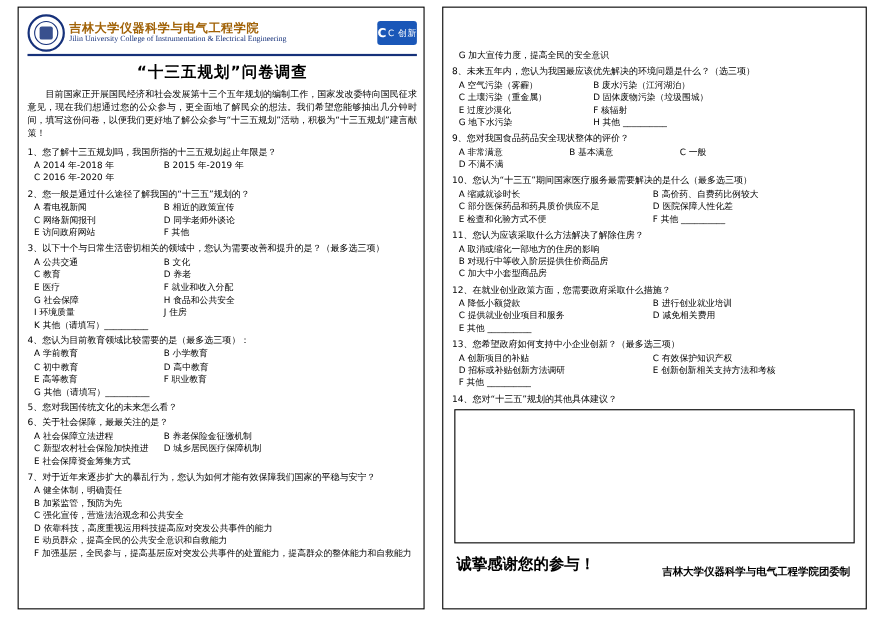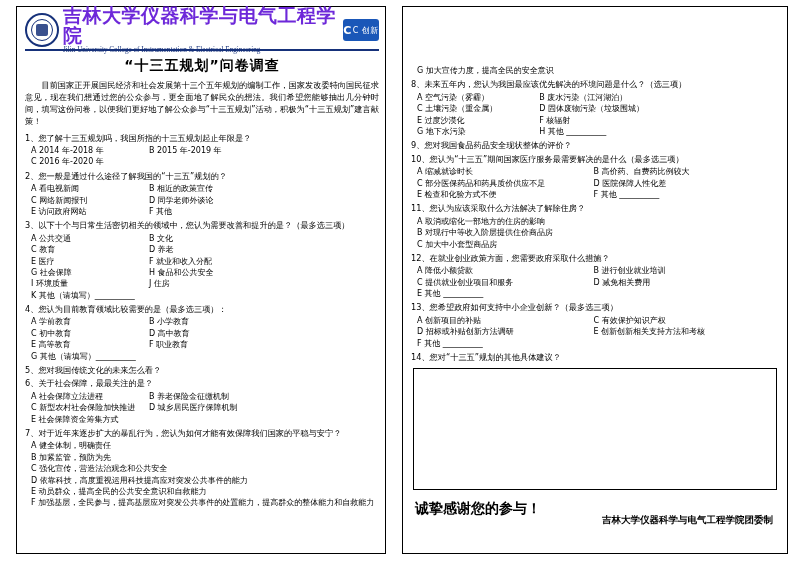--- a/index.html
+++ b/index.html
@@ -73,23 +73,23 @@
     width: 12px; height: 12px;
     background: #16317a;
     border-radius: 2px;
     opacity: .85;
   }
   .univ {
     flex: 1 1 auto;
     line-height: 1.05;
   }
   .univ-cn {
-    font-size: 19px;
-    font-weight: bold;
-    color: #6d28d9;
+    font-size: 11px;
+    font-weight: bold;
+    color: #a16207;
     letter-spacing: .5px;
     font-family: "DejaVu Sans", "Liberation Sans", sans-serif;
   }
   .univ-en {
     font-size: 7.2px;
     color: #16317a;
     font-family: Liberation Serif, serif;
     margin-top: 1px;
   }
   .badge {
@@ -250,37 +250,43 @@
       <div>C 强化宣传，营造法治观念和公共安全</div>
       <div>D 依靠科技，高度重视运用科技提高应对突发公共事件的能力</div>
       <div>E 动员群众，提高全民的公共安全意识和自救能力</div>
       <div>F 加强基层，全民参与，提高基层应对突发公共事件的处置能力，提高群众的整体能力和自救能力</div>
     </div>
 
   </div>
 
   <div class="sheet sheet-right">
 
-    <div class="opts" style="margin-top:54px;">
+    <div class="opts" style="margin-top:34px;">
       <div>G 加大宣传力度，提高全民的安全意识</div>
     </div>
 
     <div class="q"><span>8</span>、<span>未来五年内，您认为我国最应该优先解决的环境问题是什么？（选三项）</span></div>
     <div class="opts optrow">
       <span class="opt opt-w33">A 空气污染（雾霾）</span>
       <span class="opt opt-w33">B 废水污染（江河湖泊）</span>
       <span class="opt opt-w33">C 土壤污染（重金属）</span>
       <span class="opt opt-w33">D 固体废物污染（垃圾围城）</span>
       <span class="opt opt-w33">E 过度沙漠化</span>
       <span class="opt opt-w33">F 核辐射</span>
       <span class="opt opt-w33">G 地下水污染</span>
       <span class="opt opt-w33">H 其他 __________</span>
     </div>
 
     <div class="q"><span>9</span>、<span>您对我国食品药品安全现状整体的评价？</span></div>
+    <div class="opts optrow">
+      <span class="opt" style="width:25%">A 非常满意</span>
+      <span class="opt" style="width:25%">B 基本满意</span>
+      <span class="opt" style="width:22%">C 一般</span>
+      <span class="opt" style="width:24%">D 不满不满</span>
+    </div>
 
     <div class="q"><span>10</span>、<span>您认为“十三五”期间国家医疗服务最需要解决的是什么（最多选三项）</span></div>
     <div class="opts optrow">
       <span class="opt opt-w50">A 缩减就诊时长</span>
       <span class="opt opt-w50">B 高价药、自费药比例较大</span>
       <span class="opt opt-w50">C 部分医保药品和药具质价供应不足</span>
       <span class="opt opt-w50">D 医院保障人性化差</span>
       <span class="opt opt-w50">E 检查和化验方式不便</span>
       <span class="opt opt-w50">F 其他 __________</span>
     </div>

